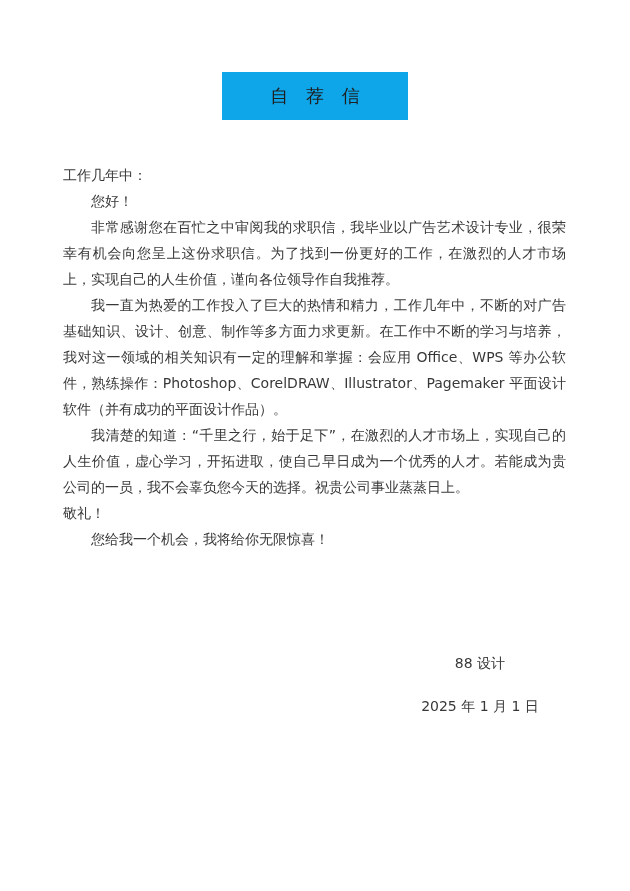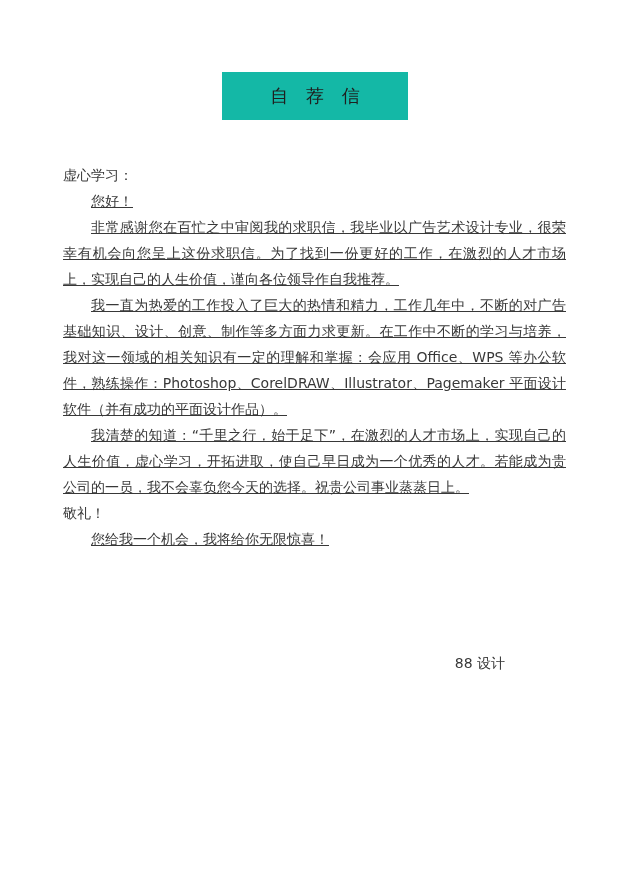--- a/index.html
+++ b/index.html
@@ -12,21 +12,21 @@
     width: 630px;
     height: 891px;
     background: #ffffff;
     font-family: "DejaVu Sans", "Liberation Sans", sans-serif;
     overflow: hidden;
   }
   .title-box {
     margin: 72px auto 0 auto;
     width: 186px;
     height: 48px;
-    background: #14b8a6;
+    background: #0ea5e9;
     display: flex;
     align-items: center;
     justify-content: center;
     font-size: 18px;
     letter-spacing: 6px;
     padding-left: 6px; 
     color: #1f1f1f;
     box-sizing: border-box;
   }
   .letter-body {
@@ -35,21 +35,20 @@
     line-height: 26px;
     color: #383838;
     text-align: justify;
   }
   .letter-body p {
     margin: 0;
     padding: 0;
   }
   .indent {
     text-indent: 2em;
-    text-decoration: underline;
   }
   .no-indent {
     text-indent: 0;
   }
   .signature-block {
     margin: 98px 45px 0 auto;
     width: 210px;
     text-align: center;
     font-size: 14px;
     line-height: 27px;
@@ -62,26 +61,27 @@
 </head>
 <body>
 
 <div class="page">
 
   <div class="title-box">
     <span>自 荐 信</span>
   </div>
 
   <div class="letter-body">
-    <p class="no-indent">虚心学习：</p>
+    <p class="no-indent">工作几年中：</p>
     <p class="indent">您好！</p>
     <p class="indent">非常感谢您在百忙之中审阅我的求职信，我毕业以广告艺术设计专业，很荣幸有机会向您呈上这份求职信。为了找到一份更好的工作，在激烈的人才市场上，实现自己的人生价值，谨向各位领导作自我推荐。</p>
     <p class="indent">我一直为热爱的工作投入了巨大的热情和精力，工作几年中，不断的对广告基础知识、设计、创意、制作等多方面力求更新。在工作中不断的学习与培养，我对这一领域的相关知识有一定的理解和掌握：会应用 Office、WPS 等办公软件，熟练操作：Photoshop、CorelDRAW、Illustrator、Pagemaker 平面设计软件（并有成功的平面设计作品）。</p>
     <p class="indent">我清楚的知道：“千里之行，始于足下”，在激烈的人才市场上，实现自己的人生价值，虚心学习，开拓进取，使自己早日成为一个优秀的人才。若能成为贵公司的一员，我不会辜负您今天的选择。祝贵公司事业蒸蒸日上。</p>
     <p class="no-indent">敬礼！</p>
     <p class="indent">您给我一个机会，我将给你无限惊喜！</p>
   </div>
 
   <div class="signature-block">
     <div>88 设计</div>
+    <div>2025 年 1 月 1 日</div>
   </div>
 
 </div>
 
 </body></html>

